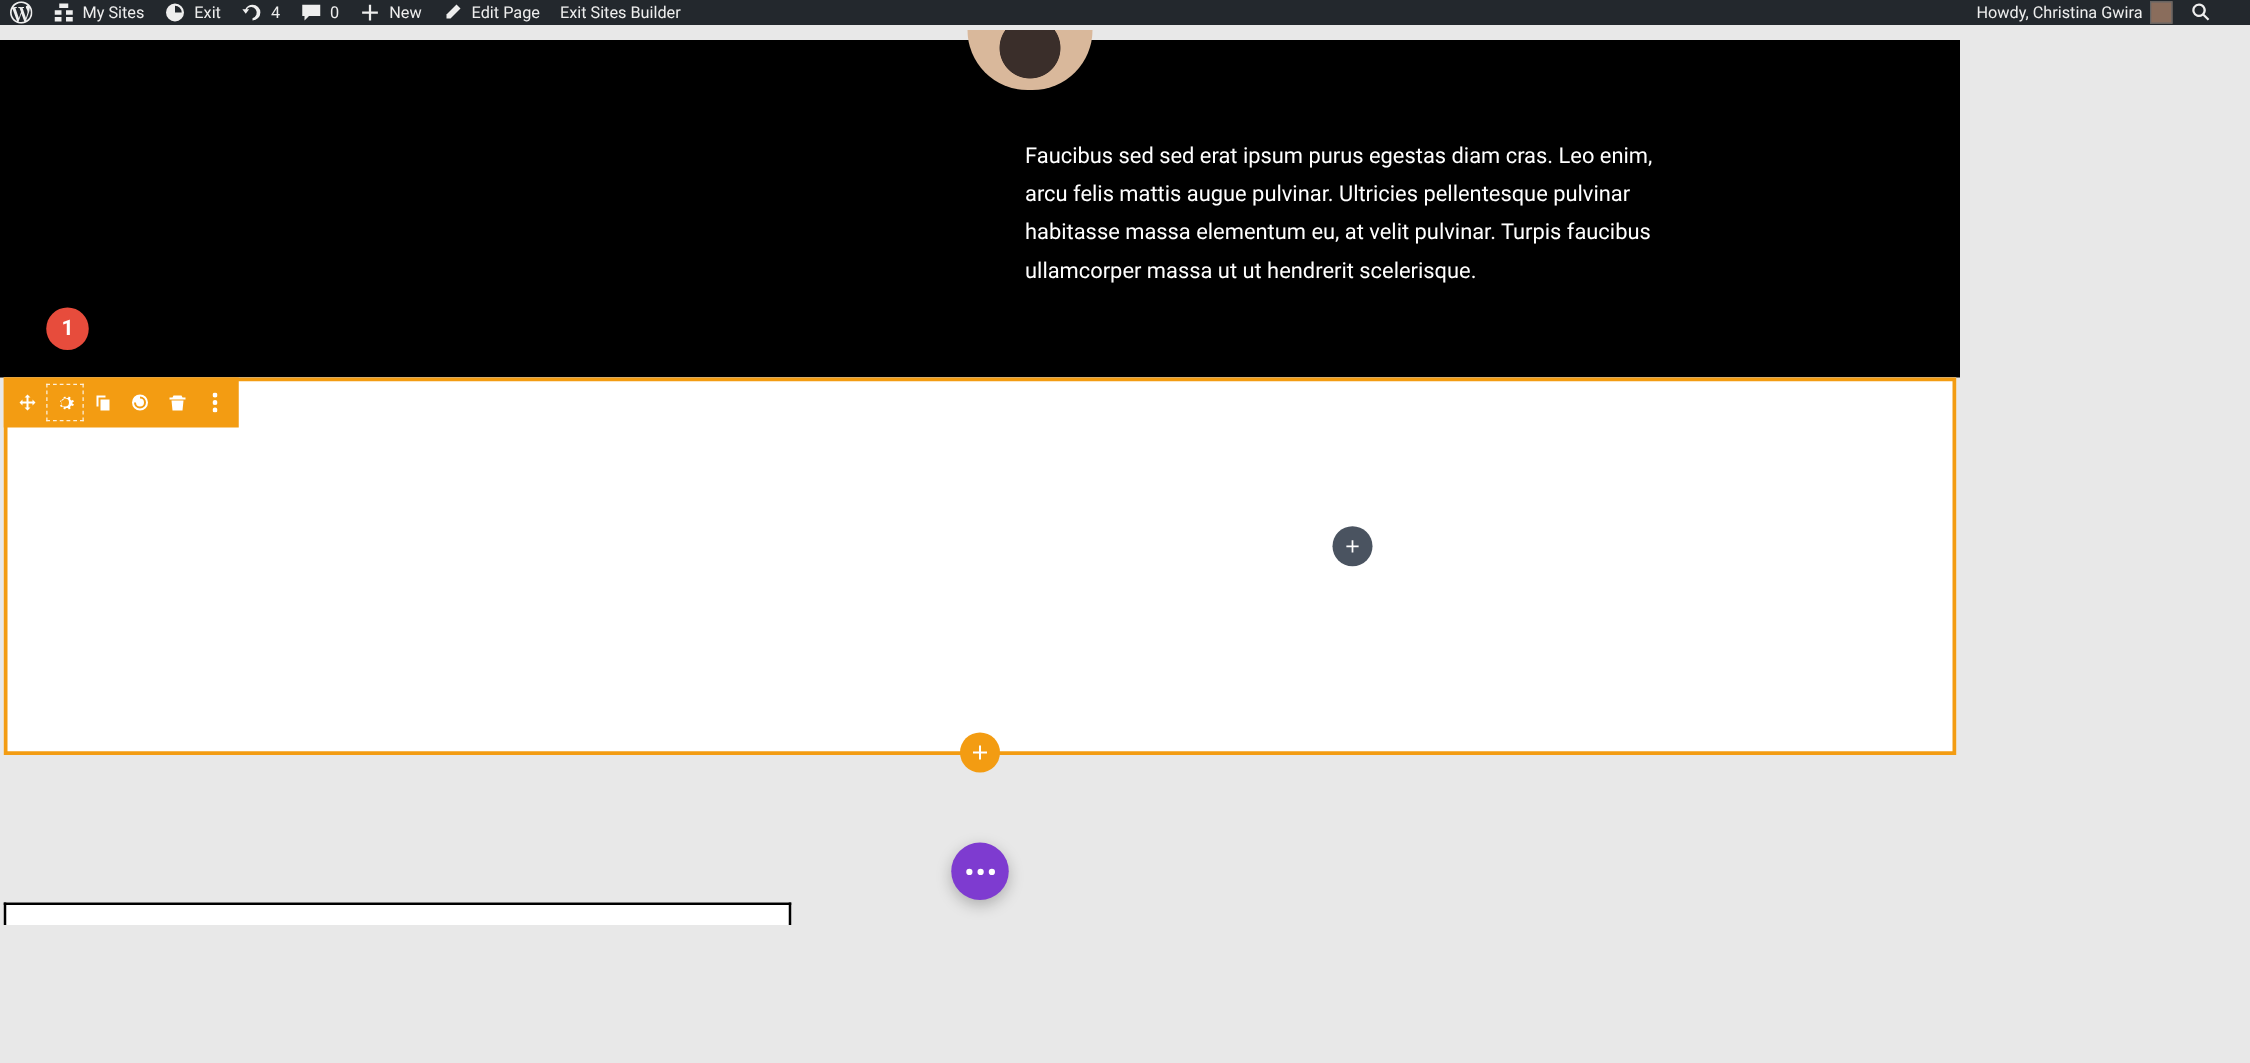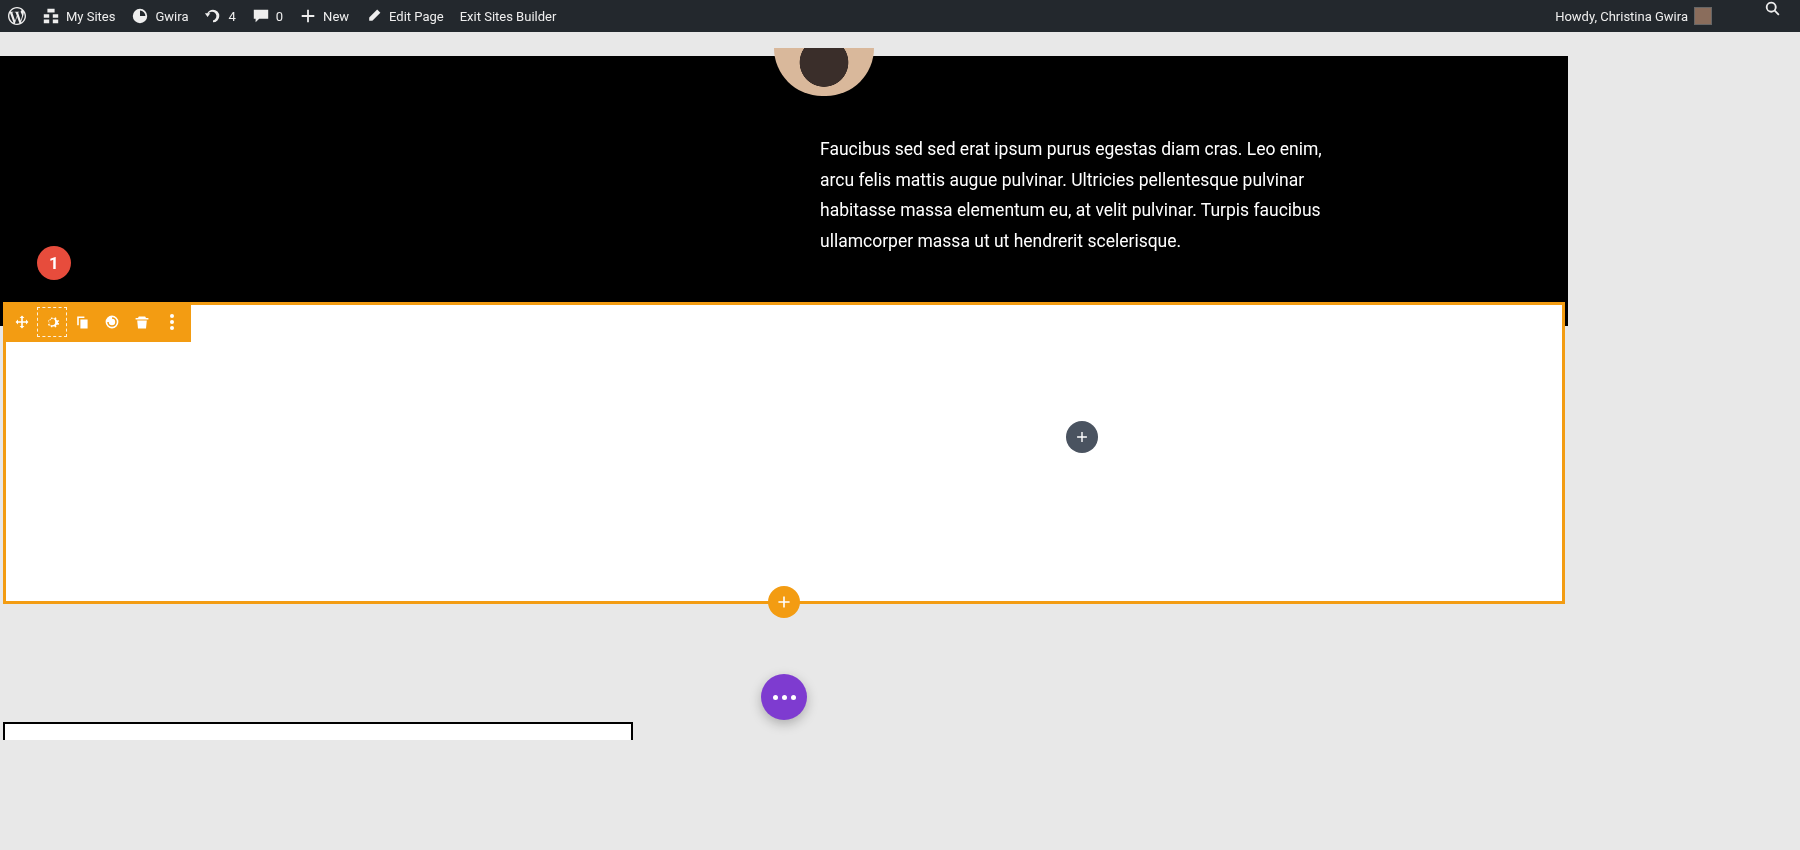--- a/index.html
+++ b/index.html
@@ -1,28 +1,28 @@
 <!DOCTYPE html>
 <html><head>
 <meta charset="utf-8">
 <style>
   * { box-sizing: border-box; margin: 0; padding: 0; }
   body { font-family: -apple-system, BlinkMacSystemFont, "Segoe UI", Roboto, sans-serif; background: #e8e8e8; width: 1568px; height: 740px; overflow: hidden; position: relative; }
 
   
-  .admin-bar { position: fixed; top: 0; left: 0; right: 0; height: 32px; background: #23282d; display: flex; align-items: center; color: #eee; font-size: 13px; z-index: 1000; }
+  .admin-bar { position: fixed; top: 0; left: 0; right: 0; height: 20px; background: #23282d; display: flex; align-items: center; color: #eee; font-size: 13px; z-index: 1000; }
   .admin-left { display: flex; align-items: center; height: 100%; }
-  .admin-right { margin-left: auto; display: flex; align-items: flex-start; height: 100%; padding-right: 12px; gap: 38px; }
+  .admin-right { margin-left: auto; display: flex; align-items: center; height: 100%; padding-right: 24px; }
   .admin-item { display: flex; align-items: center; height: 100%; padding: 0 8px; cursor: pointer; gap: 6px; }
   .admin-icon { display: inline-flex; align-items: center; justify-content: center; width: 18px; height: 18px; }
   .avatar-small { width: 18px; height: 18px; background: #8a6d5c; border: 1px solid #666; }
   .search-box { width: 30px; display: flex; align-items: center; justify-content: center; cursor: pointer; }
 
   
-  .hero { position: absolute; top: 32px; left: 0; right: 0; height: 270px; background: #000; color: #fff; margin-top: 24px; }
+  .hero { position: absolute; top: 32px; left: 0; right: 0; height: 270px; background: #000; color: #fff; }
   .hero-avatar { position: absolute; left: 50%; top: -8px; transform: translateX(-10px); width: 100px; height: 48px; border-radius: 0 0 60px 60px; background: #d9b89b; overflow: hidden; }
   .hero-avatar::before { content: ""; position: absolute; inset: 0; background: radial-gradient(circle at 50% 30%, #3a2e2a 0 40%, transparent 41%); }
   .hero-text { position: absolute; left: 820px; top: 78px; width: 520px; font-size: 17.5px; line-height: 1.75; color: #fff; }
 
   
   .annot-badge { position: absolute; top: 246px; left: 37px; width: 34px; height: 34px; border-radius: 50%; background: #e74c3c; color: #fff; display: flex; align-items: center; justify-content: center; font-weight: 700; font-size: 17px; z-index: 500; }
 
   
   .section-orange { position: absolute; top: 302px; left: 3px; right: 3px; height: 302px; background: #fff; border: 3px solid #f39c12; }
   .section-toolbar { position: absolute; top: -3px; left: -3px; height: 40px; background: #f39c12; display: flex; align-items: center; padding: 0 8px; gap: 8px; }
@@ -65,21 +65,21 @@
           </svg>
       </span>
       <span>My Sites</span>
     </div>
     <div class="admin-item">
       <span class="admin-icon">
         <svg width="18" height="18" viewBox="0 0 20 20" fill="#eee">
             <path d="M10 2a8 8 0 100 16 8 8 0 000-16zm0 2a6 6 0 016 6h-6V4z"></path>
           </svg>
       </span>
-      <span>Gwira</span>
+      <span>Exit</span>
     </div>
     <div class="admin-item">
       <span class="admin-icon">
         <svg width="18" height="18" viewBox="0 0 20 20" fill="#eee">
             <path d="M10 3a7 7 0 00-6.3 4H1l3 4 3-4H4.9A5 5 0 1110 15v2a7 7 0 100-14z"></path>
           </svg>
       </span>
       <span>4</span>
     </div>
     <div class="admin-item">

